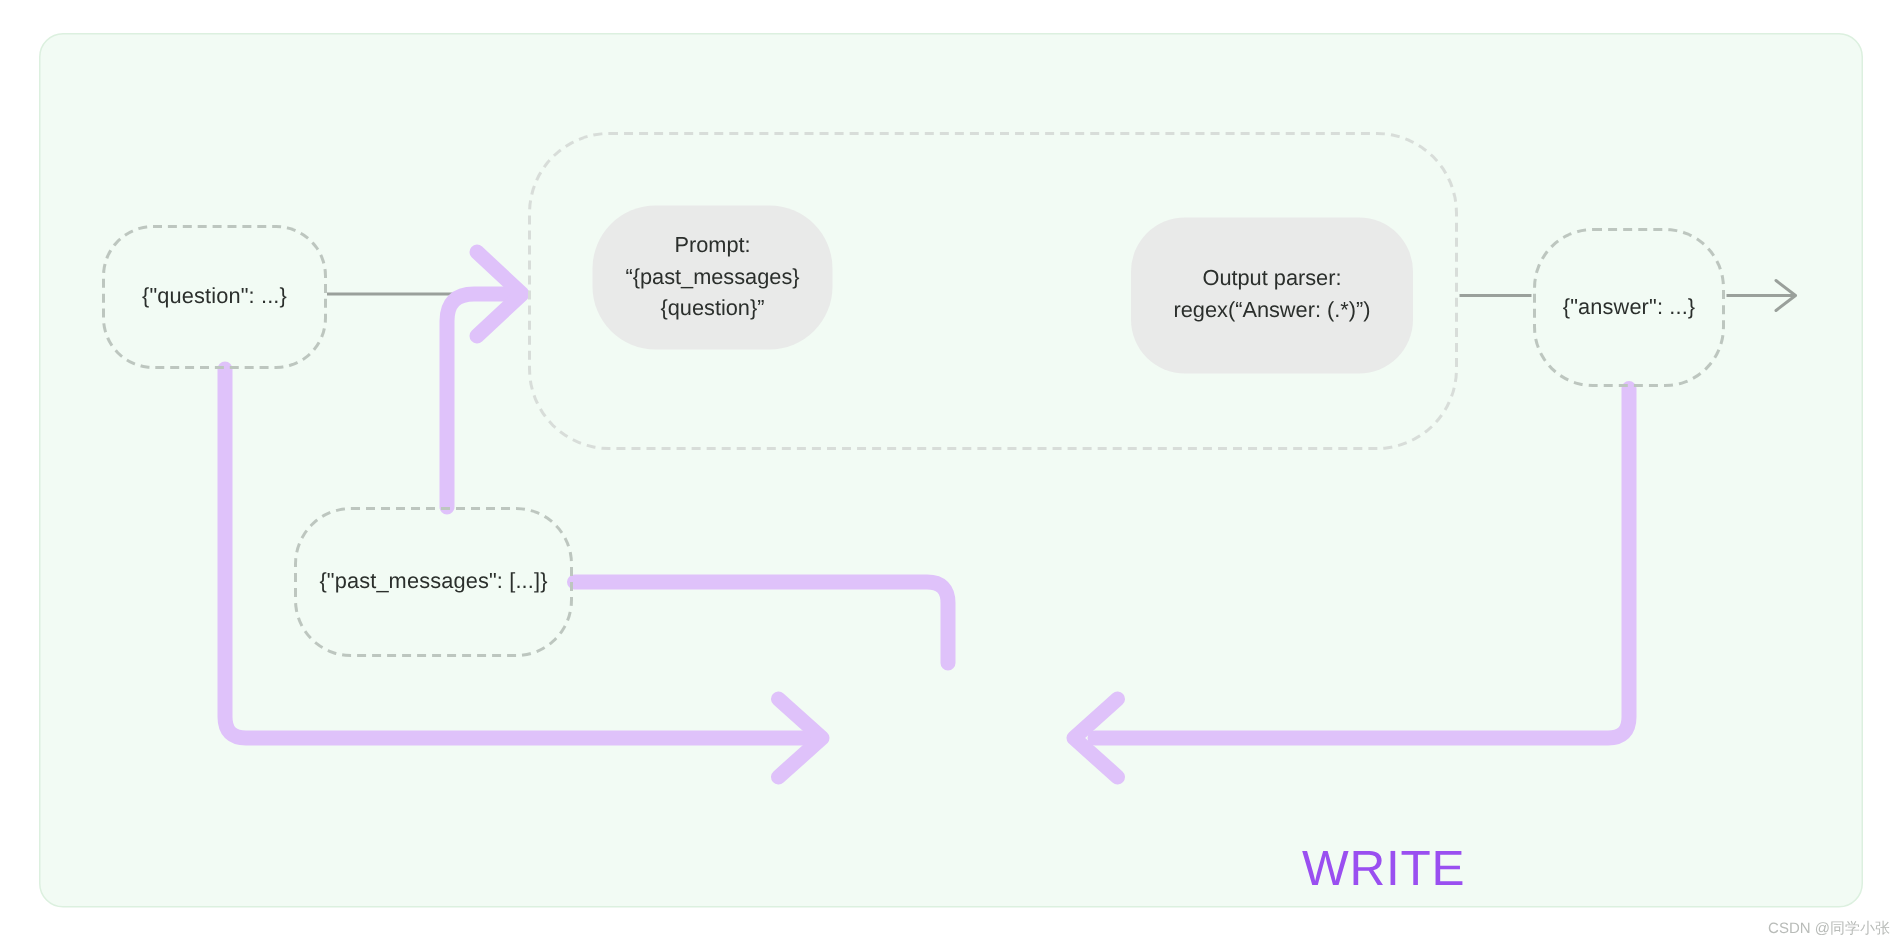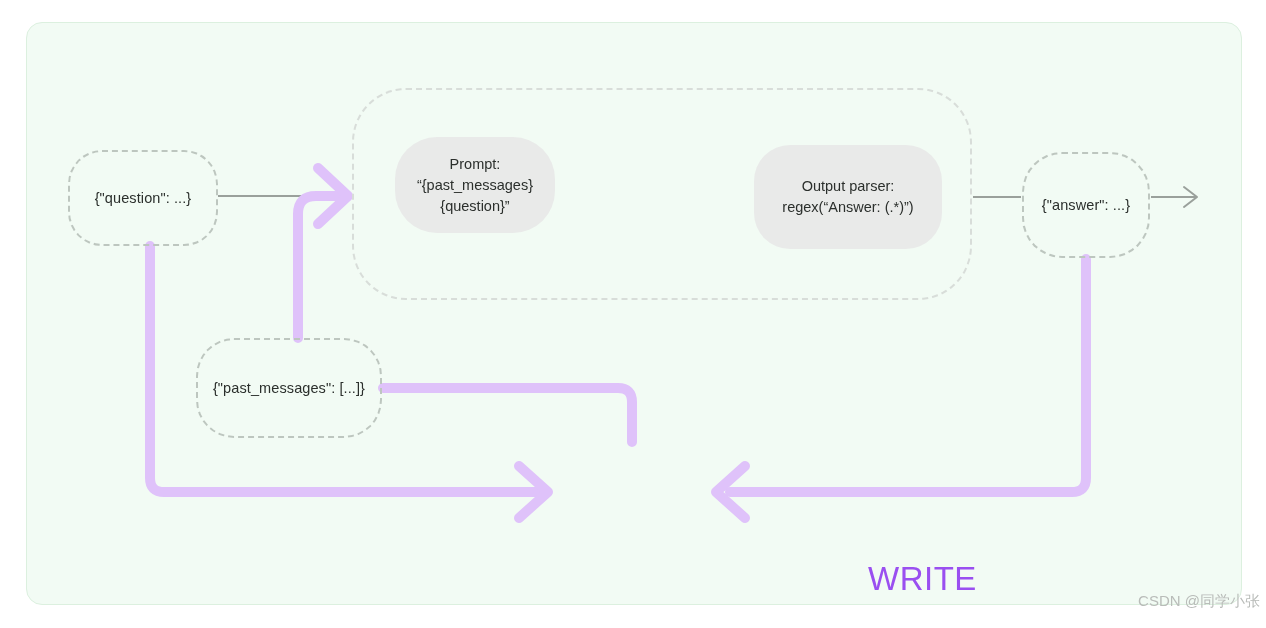--- a/index.html
+++ b/index.html
@@ -157,23 +157,23 @@
     top: 540px;
   }
   .label-write {
     left: 868px;
     top: 540px;
     margin-top: 20px;
   }
   .watermark {
     position: absolute;
     right: 6px;
-    bottom: 17px;
+    bottom: 2px;
     color: #b9bcb9;
-    font-size: 15px;
+    font-size: 10px;
     white-space: nowrap;
   }
 </style>
 </head>
 <body>
 
 <div id="stage">
 
   <div class="canvas-panel"></div>
 

